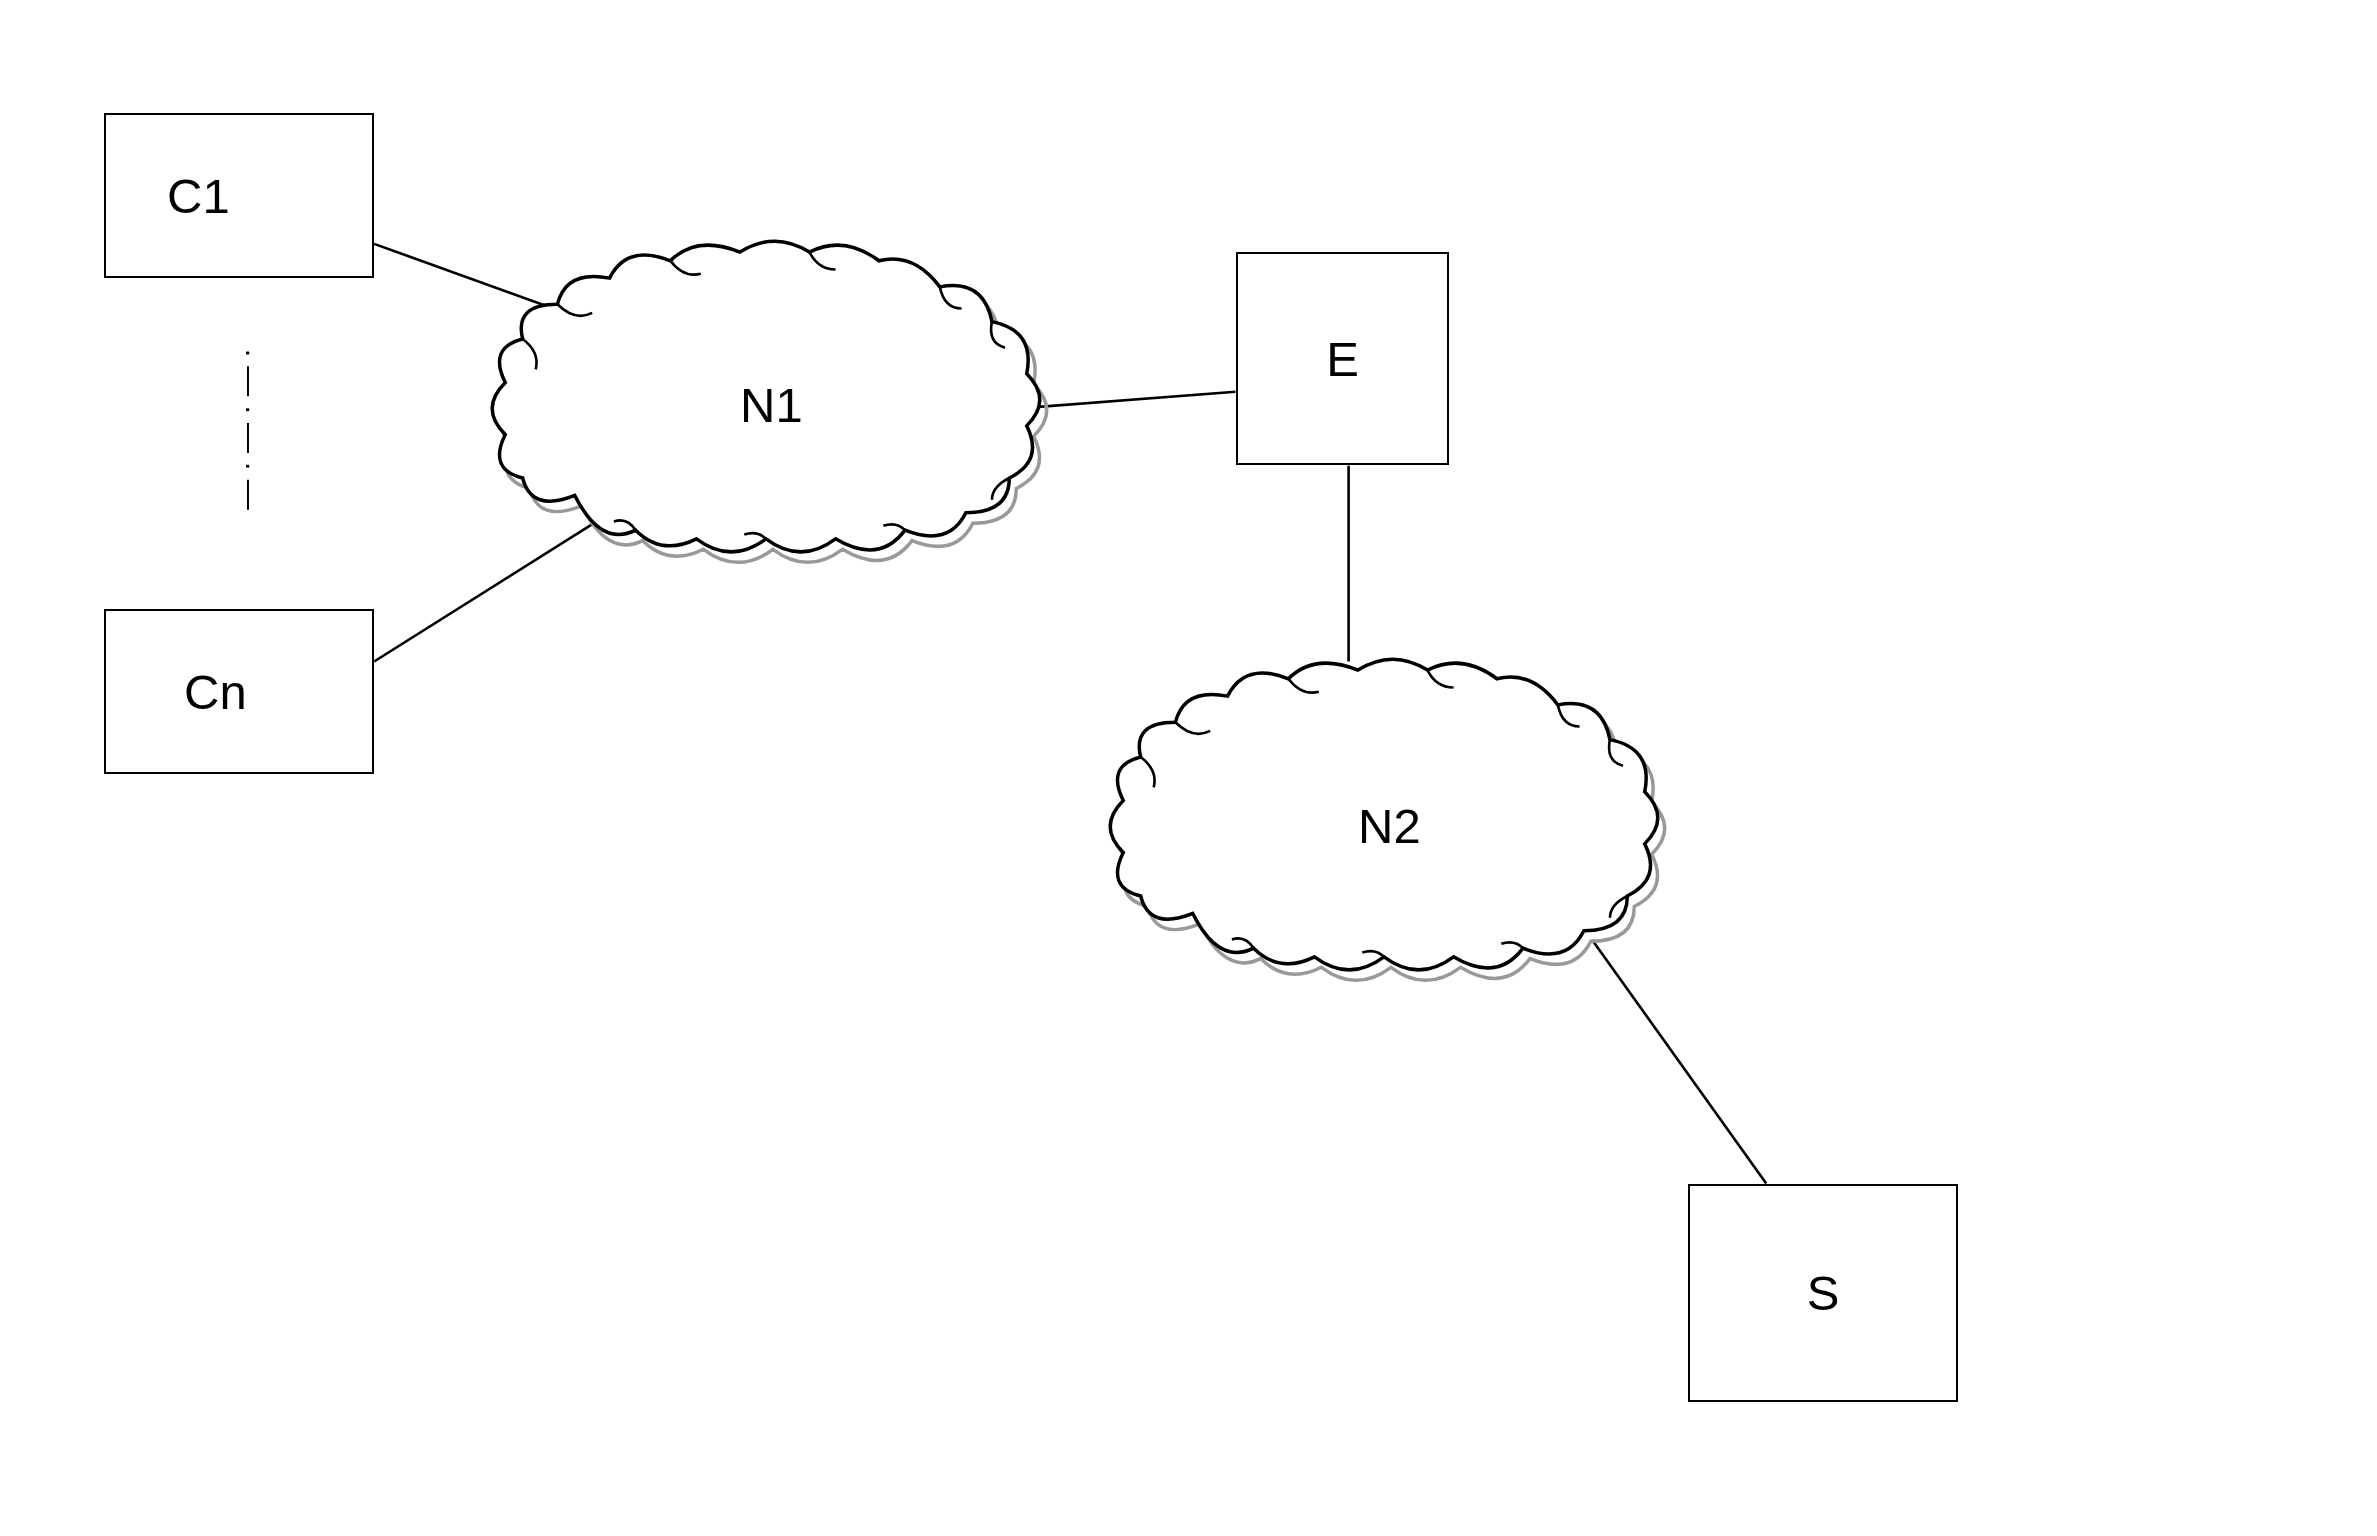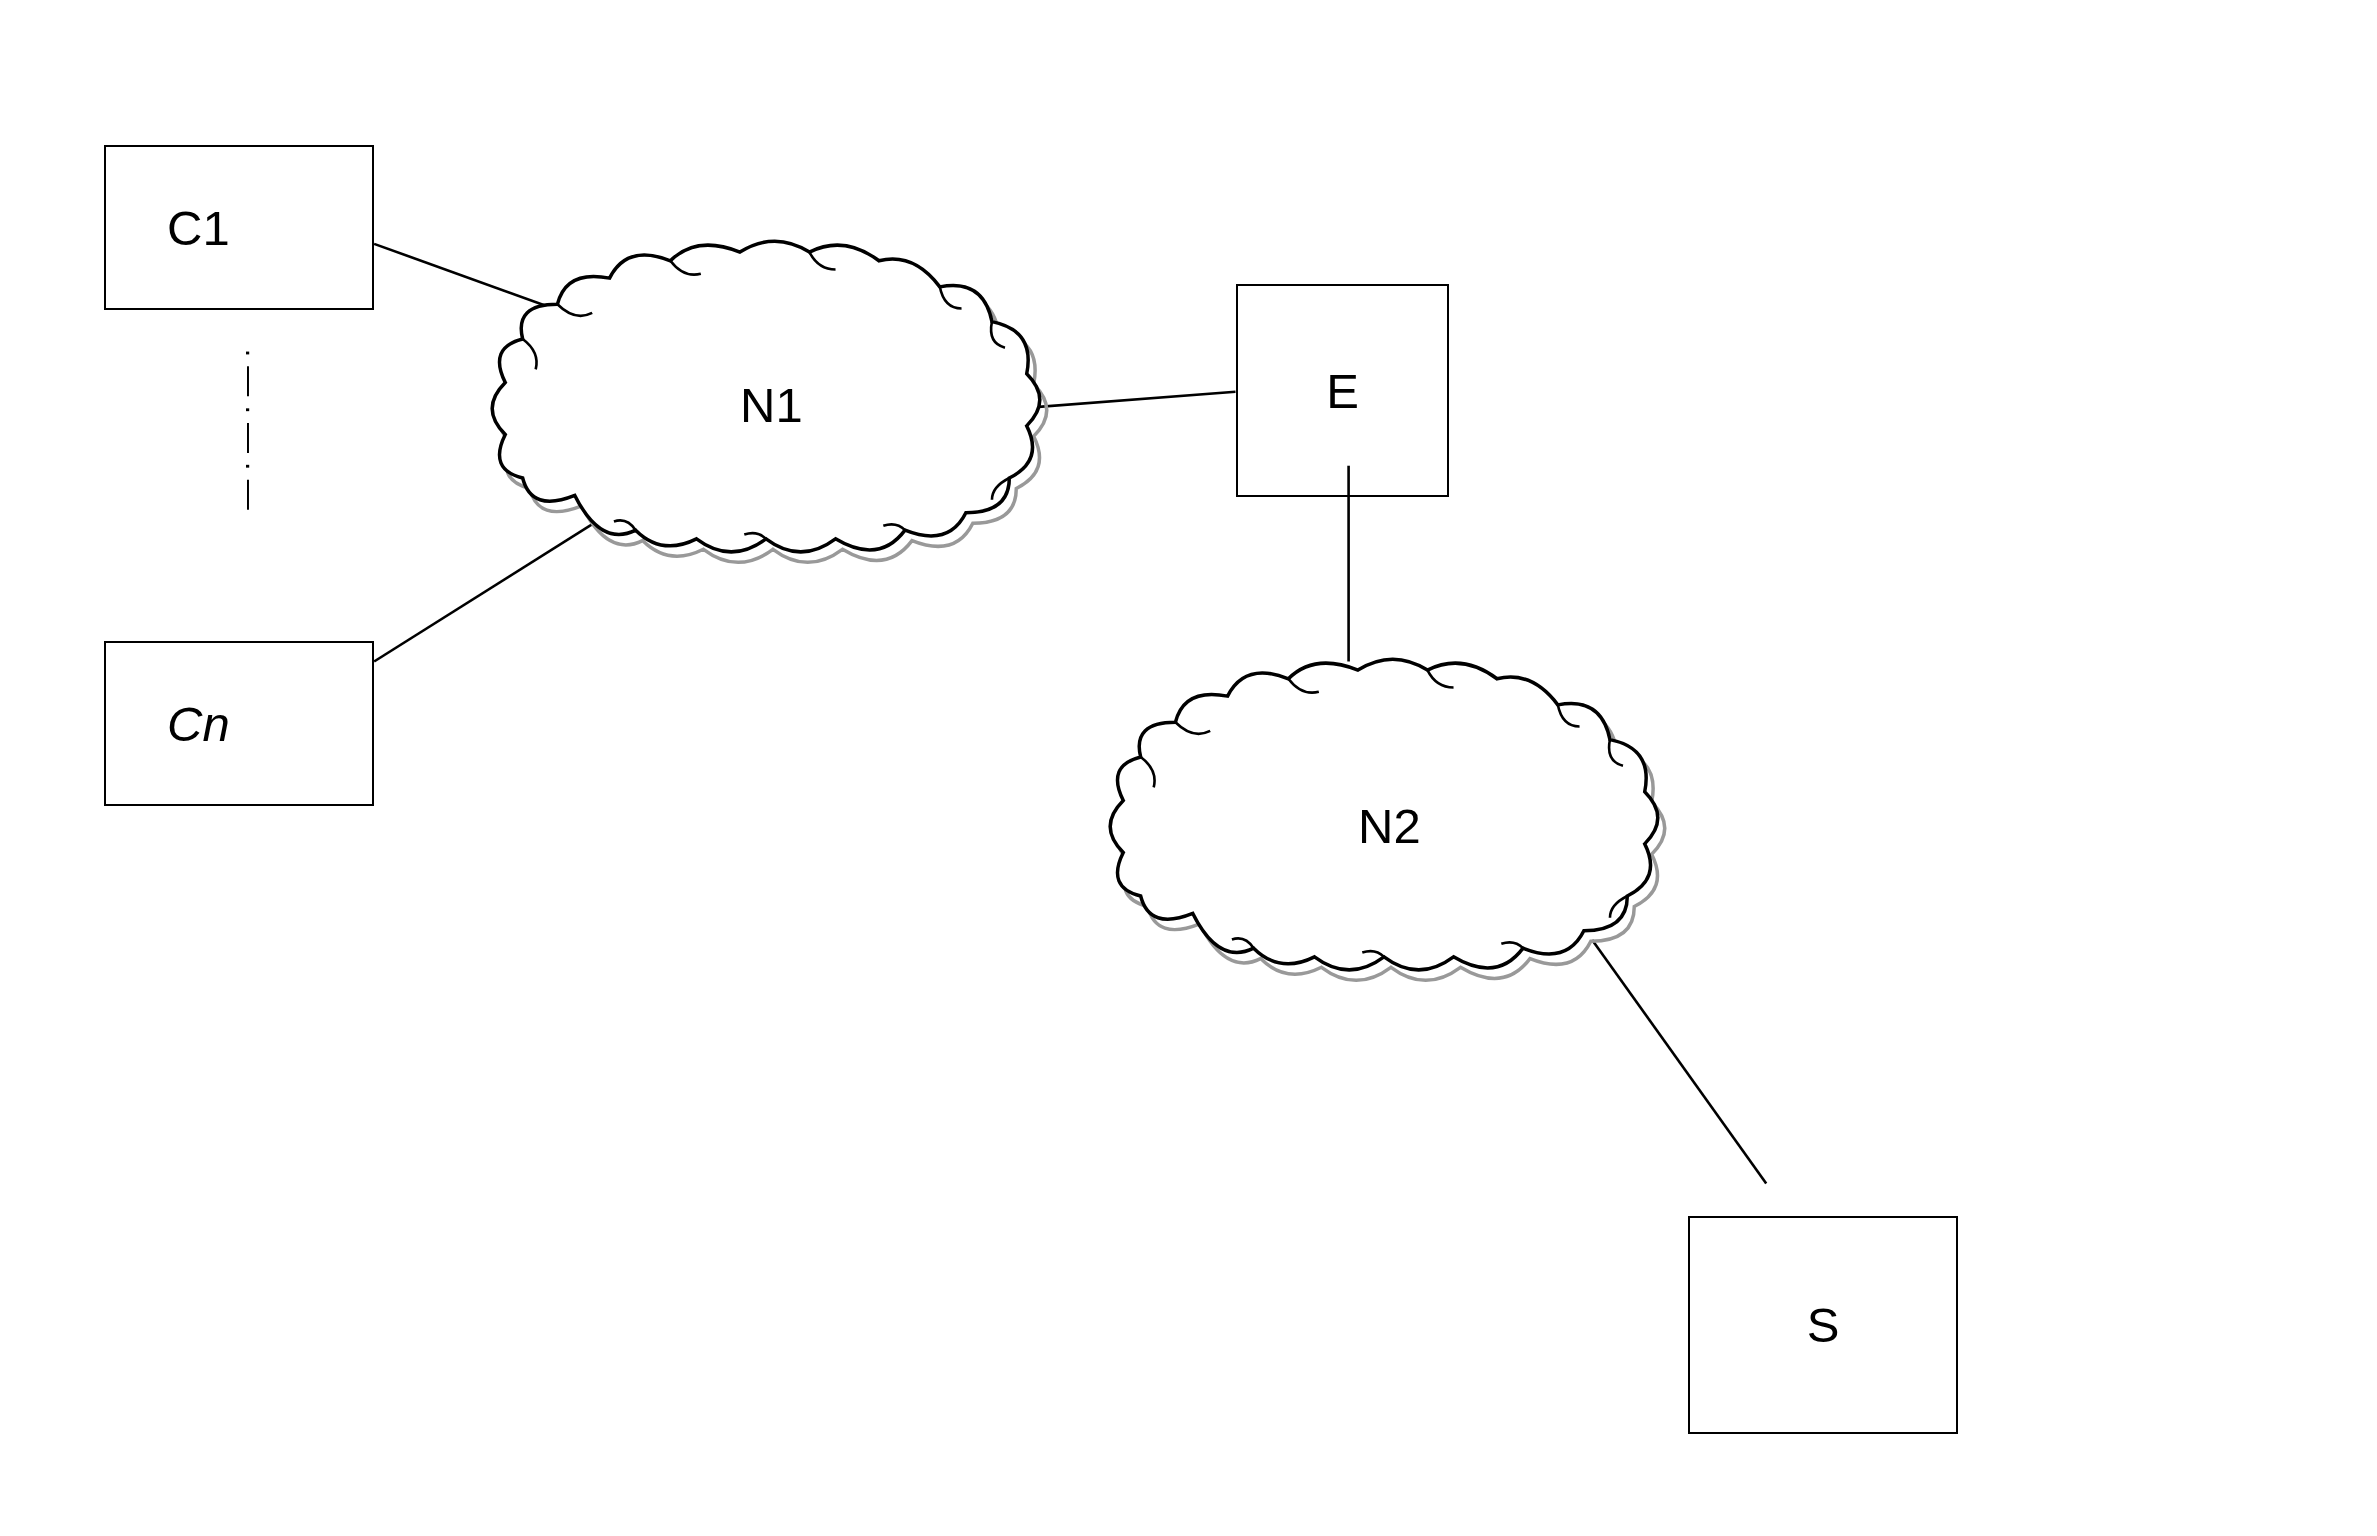--- a/index.html
+++ b/index.html
@@ -23,21 +23,20 @@
     }
     .node-box {
       position: absolute;
       border: 2.6px solid #000;
       background: #fff;
       display: flex;
       align-items: center;
       justify-content: center;
       font-size: 49px;
       color: #000;
-      margin-top: 32px;
     }
     .cloud-label {
       position: absolute;
       font-size: 49px;
       color: #000;
       z-index: 10;
     }
     .dots-vertical {
       position: absolute;
       font-size: 42px;
@@ -204,21 +203,21 @@
       <path d="M 190 350 Q 180 335 165 340"></path>
       <path d="M 60 130 Q 80 145 75 165"></path>
     </g>
   </svg>
   <div class="cloud-label" style="left:1358px; top:798px;">N2</div>
 
   <div class="node-box" style="left:104px; top:113px; width:270px; height:165px; justify-content:flex-start; padding-left:61px;">
     <span>C1</span>
   </div>
 
-  <div class="node-box" style="left:104px; top:609px; width:270px; height:165px; justify-content:flex-start; padding-left:61px;font-style:italic;">
+  <div class="node-box" style="left:104px; top:609px; width:270px; height:165px; justify-content:flex-start; padding-left:78px;">
     <span>Cn</span>
   </div>
 
   <div class="dots-vertical" style="left:244px; top:348px; height:226px; font-size:30px;">
     <span>· — · — · —</span>
   </div>
 
   <div class="node-box" style="left:1236px; top:252px; width:213px; height:213px;">
     <span>E</span>
   </div>

